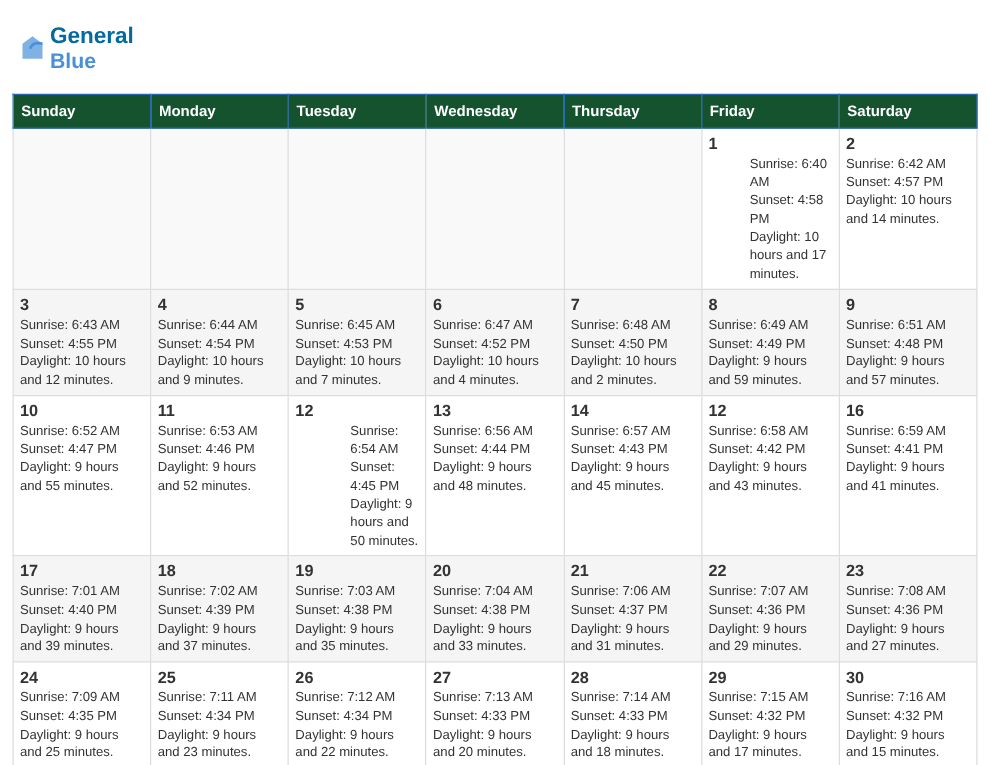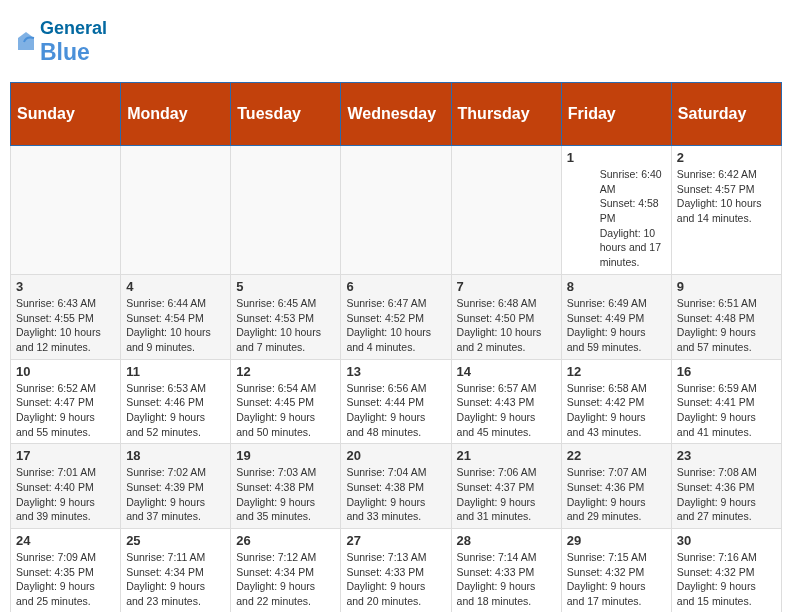--- a/index.html
+++ b/index.html
@@ -38,25 +38,25 @@
     .location-title {
       font-size: 16px;
       color: #666;
     }
     .calendar {
       width: 100%;
       border-collapse: collapse;
       border: 1px solid #ccc;
     }
     .calendar th {
-      background-color: #c2410c;
+      background-color: #14532d;
       color: white;
       text-align: left;
-      padding: 22px 6px;
-      font-size: 16px;
+      padding: 6px 6px;
+      font-size: 12px;
       border: 1px solid #2a6aaf;
     }
     .calendar td {
       vertical-align: top;
       padding: 4px 5px;
       border: 1px solid #ddd;
       width: 110px;
       min-height: 80px;
       font-size: 10.5px;
       color: #333;
@@ -88,21 +88,21 @@
 
 <div class="header-area">
   <div class="logo">
     <svg class="logo-icon" viewBox="0 0 24 24">
       <path d="M12 2 L20 8 L20 20 L4 20 L4 8 Z" fill="#4a90d9" opacity="0.7"></path>
       <path d="M10 12 Q12 6 20 8" stroke="#4a90d9" fill="none" stroke-width="2"></path>
     </svg>
     <div>
       <div>
         <span style="font-size:18px;font-weight:bold;color:#0369a1;">General</span><br>
-        <span style="font-size:23px;font-weight:bold;color:#4a90d9;">Blue</span>
+        <span style="font-size:17px;font-weight:bold;color:#4a90d9;">Blue</span>
       </div>
     </div>
   </div>
   <div class="title-area">
   </div>
 </div>
 
 <table class="calendar">
   <thead>
     <tr>
@@ -187,21 +187,21 @@
 Daylight: 9 hours and 55 minutes.</div>
         </td>
         <td>
           <span class="day-number">11</span>
           <div class="day-info" style="white-space: pre-line;">Sunrise: 6:53 AM
 Sunset: 4:46 PM
 Daylight: 9 hours and 52 minutes.</div>
         </td>
         <td>
           <span class="day-number">12</span>
-          <div class="day-info" style="white-space: pre-line;">Sunrise: 6:54 AM
+          <div class="day-info" style="white-space: pre-line; margin-left: 44px;">Sunrise: 6:54 AM
 Sunset: 4:45 PM
 Daylight: 9 hours and 50 minutes.</div>
         </td>
         <td>
           <span class="day-number">13</span>
           <div class="day-info" style="white-space: pre-line;">Sunrise: 6:56 AM
 Sunset: 4:44 PM
 Daylight: 9 hours and 48 minutes.</div>
         </td>
         <td>

